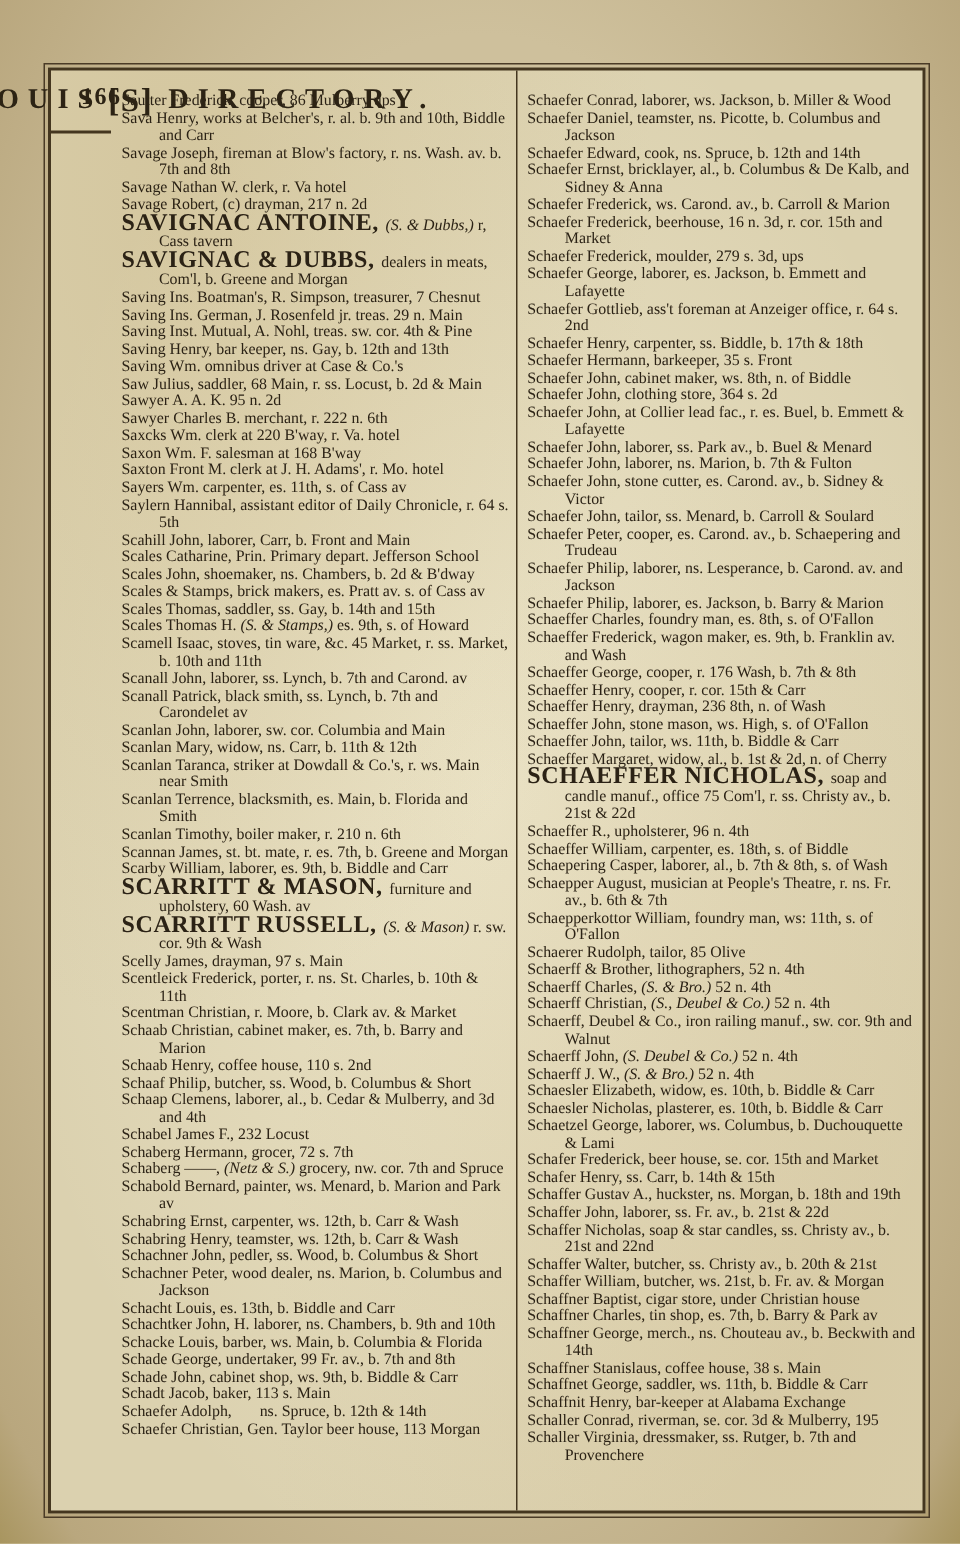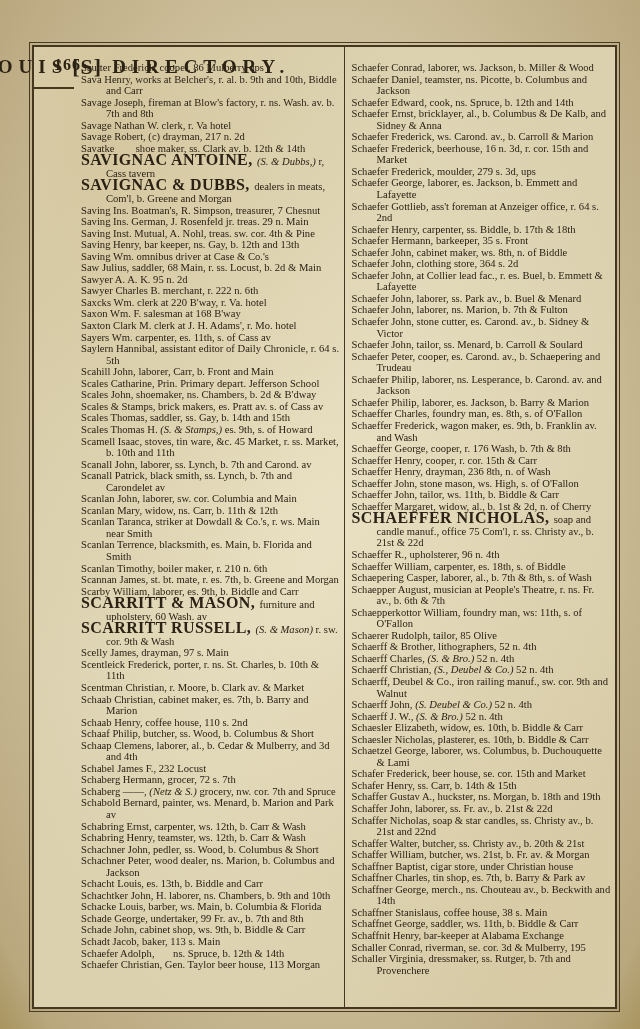--- a/index.html
+++ b/index.html
@@ -82,34 +82,33 @@
         <span class="t-part">DIRECTORY.</span>
       </span>
     </div>
     <div class="cols">
       <div class="col col-left" id="col-left">
           <p class="entry"><span>Sautter Frederick, cooper, 86 Mulberry ups</span></p>
           <p class="entry"><span>Sava Henry, works at Belcher's, r. al. b. 9th and 10th, Biddle and Carr</span></p>
           <p class="entry"><span>Savage Joseph, fireman at Blow's factory, r. ns. Wash. av. b. 7th and 8th</span></p>
           <p class="entry"><span>Savage Nathan W. clerk, r. Va  hotel</span></p>
           <p class="entry"><span>Savage Robert, (c) drayman, 217 n. 2d</span></p>
-          <p class="entry"><span>Savatke &nbsp;&nbsp;&nbsp;&nbsp;&nbsp;&nbsp; shoe maker, ss. Clark av. b. 12th &amp; 14th</span></p>
           <p class="entry"><span class="seg-caps">SAVIGNAC ANTOINE, </span><span class="seg-i">(S. &amp; Dubbs,)</span><span> r, Cass tavern</span></p>
           <p class="entry"><span class="seg-caps">SAVIGNAC &amp; DUBBS, </span><span>dealers in meats, Com'l, b. Greene and Morgan</span></p>
           <p class="entry"><span>Saving Ins. Boatman's, R. Simpson, treasurer, 7 Chesnut</span></p>
           <p class="entry"><span>Saving Ins. German, J. Rosenfeld jr. treas. 29 n. Main</span></p>
           <p class="entry"><span>Saving Inst. Mutual, A. Nohl, treas. sw. cor. 4th &amp; Pine</span></p>
           <p class="entry"><span>Saving Henry, bar keeper, ns. Gay, b. 12th and 13th</span></p>
           <p class="entry"><span>Saving Wm. omnibus driver at Case &amp; Co.'s</span></p>
           <p class="entry"><span>Saw Julius, saddler, 68 Main, r. ss. Locust, b. 2d &amp; Main</span></p>
           <p class="entry"><span>Sawyer A. A. K. 95 n. 2d</span></p>
           <p class="entry"><span>Sawyer Charles B. merchant, r. 222 n. 6th</span></p>
           <p class="entry"><span>Saxcks Wm. clerk at 220 B'way, r. Va. hotel</span></p>
           <p class="entry"><span>Saxon Wm. F. salesman at 168 B'way</span></p>
-          <p class="entry"><span>Saxton Clark M. clerk at J. H. Adams', r. Mo. hotel</span></p>
+          <p class="entry"><span>Saxton Front M. clerk at J. H. Adams', r. Mo. hotel</span></p>
           <p class="entry"><span>Sayers Wm. carpenter, es. 11th, s. of Cass av</span></p>
           <p class="entry"><span>Saylern Hannibal, assistant editor of Daily Chronicle, r. 64 s. 5th</span></p>
           <p class="entry"><span>Scahill John, laborer, Carr, b. Front and Main</span></p>
           <p class="entry"><span>Scales Catharine, Prin. Primary depart. Jefferson School</span></p>
           <p class="entry"><span>Scales John, shoemaker, ns. Chambers, b. 2d &amp; B'dway</span></p>
           <p class="entry"><span>Scales &amp; Stamps, brick makers, es. Pratt av. s. of Cass av</span></p>
           <p class="entry"><span>Scales Thomas, saddler, ss. Gay, b. 14th and 15th</span></p>
           <p class="entry"><span>Scales Thomas H. </span><span class="seg-i">(S. &amp; Stamps,)</span><span> es. 9th, s. of Howard</span></p>
           <p class="entry"><span>Scamell Isaac, stoves, tin ware, &amp;c. 45 Market, r. ss. Market, b. 10th and 11th</span></p>
           <p class="entry"><span>Scanall John, laborer, ss. Lynch, b. 7th and Carond. av</span></p>

